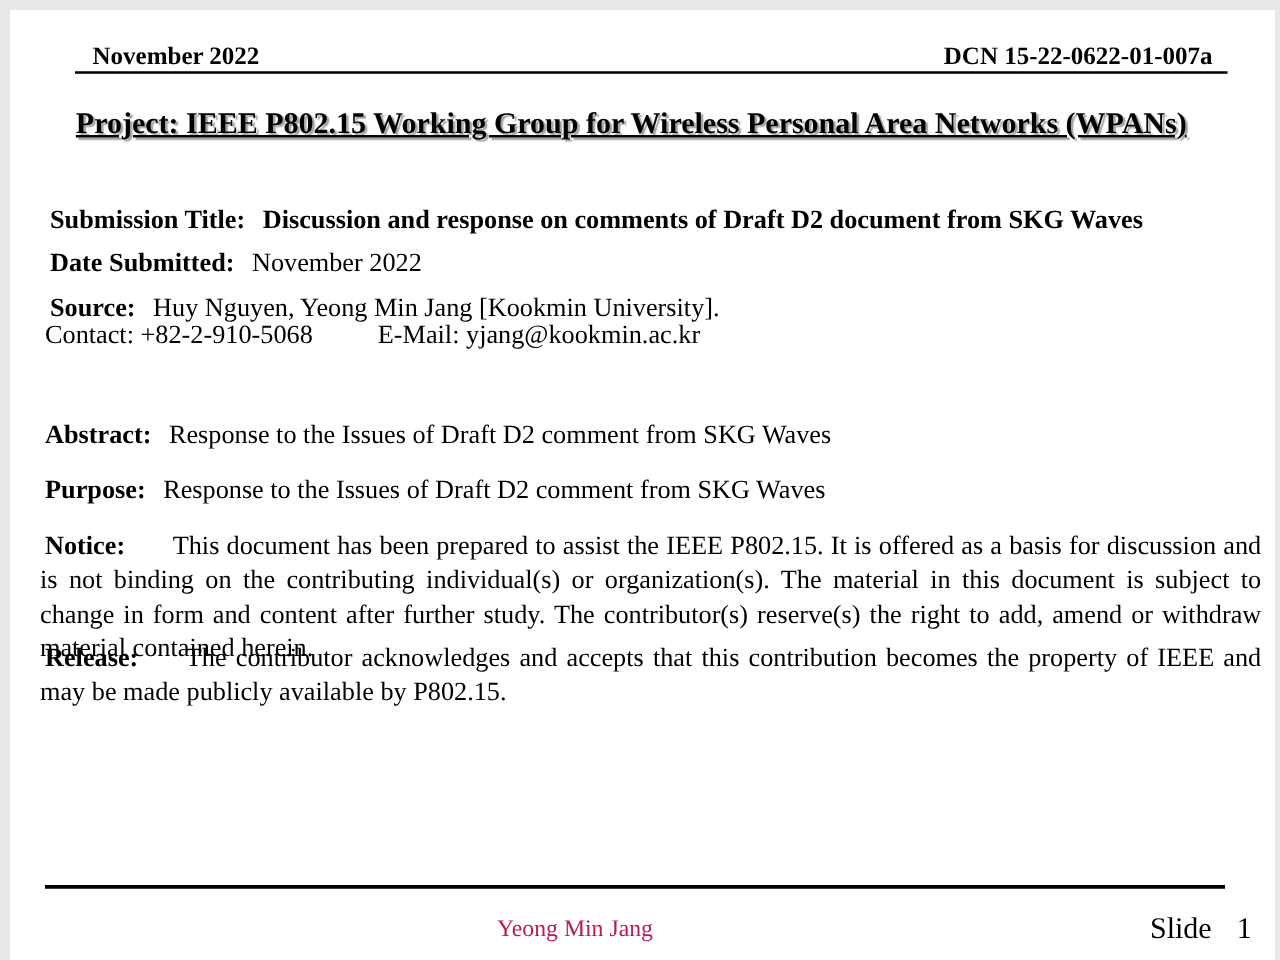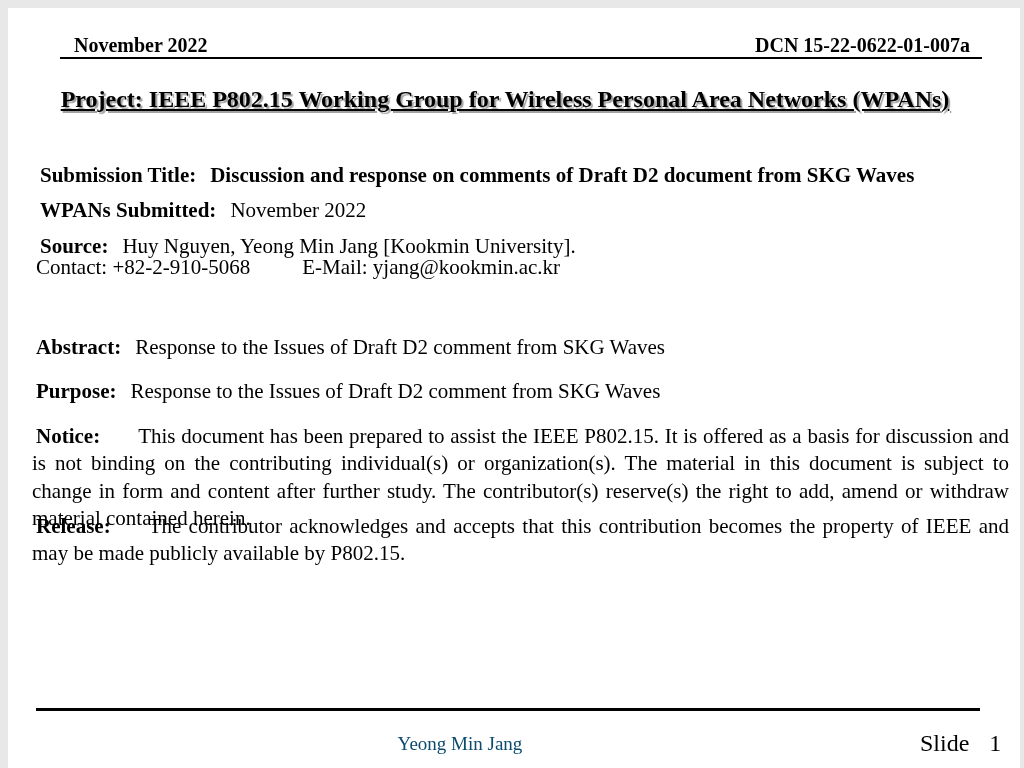--- a/index.html
+++ b/index.html
@@ -55,42 +55,42 @@
     position: absolute; left: 28px; top: 700px; width: 944px;
     border-top: 3px solid #000000;
   }
   .ftr-submission {
     position: absolute; left: 48px; top: 724px;
     font-size: 24px; line-height: 1.2;
   }
   .ftr-author {
     position: absolute; left: 0; top: 721px; width: 904px;
     text-align: center; font-size: 19px; line-height: 1.2;
-    color: #0c4a6e;
+    color: #be185d;
   }
   .ftr-slide {
     position: absolute; left: 904px; top: 717px;
     font-size: 24px; line-height: 1.2; white-space: nowrap;
   }
   .ftr-slide-num { margin-left: 12px; }
 </style>
 </head>
 <body>
 
 <div class="slide">
 
   <div class="hdr-date">November 2022</div>
   <div class="hdr-dcn">DCN 15-22-0622-01-007a</div>
   <div class="hdr-rule"></div>
 
   <div class="title">Project: IEEE P802.15 Working Group for Wireless Personal Area Networks (WPANs)</div>
 
   <div class="body-block meta-block">
     <div><span class="lbl">Submission Title:</span><span class="b">Discussion and response on comments of Draft D2 document from SKG Waves</span></div>
-    <div><span class="lbl">WPANs Submitted:</span><span>November 2022</span></div>
+    <div><span class="lbl">Date Submitted:</span><span>November 2022</span></div>
     <div><span class="lbl">Source:</span><span>Huy Nguyen, Yeong Min Jang [Kookmin University].</span></div>
   </div>
 
   <div class="body-block contact-row"><span>Contact: +82-2-910-5068</span><span class="email-part">E-Mail: yjang@kookmin.ac.kr</span></div>
 
 
   <div class="body-block abstract-row"><span class="lbl">Abstract:</span><span>Response to the Issues of Draft D2 comment from SKG Waves</span></div>
 
   <div class="body-block purpose-row"><span class="lbl">Purpose:</span><span>Response to the Issues of Draft D2 comment from SKG Waves</span></div>
 

